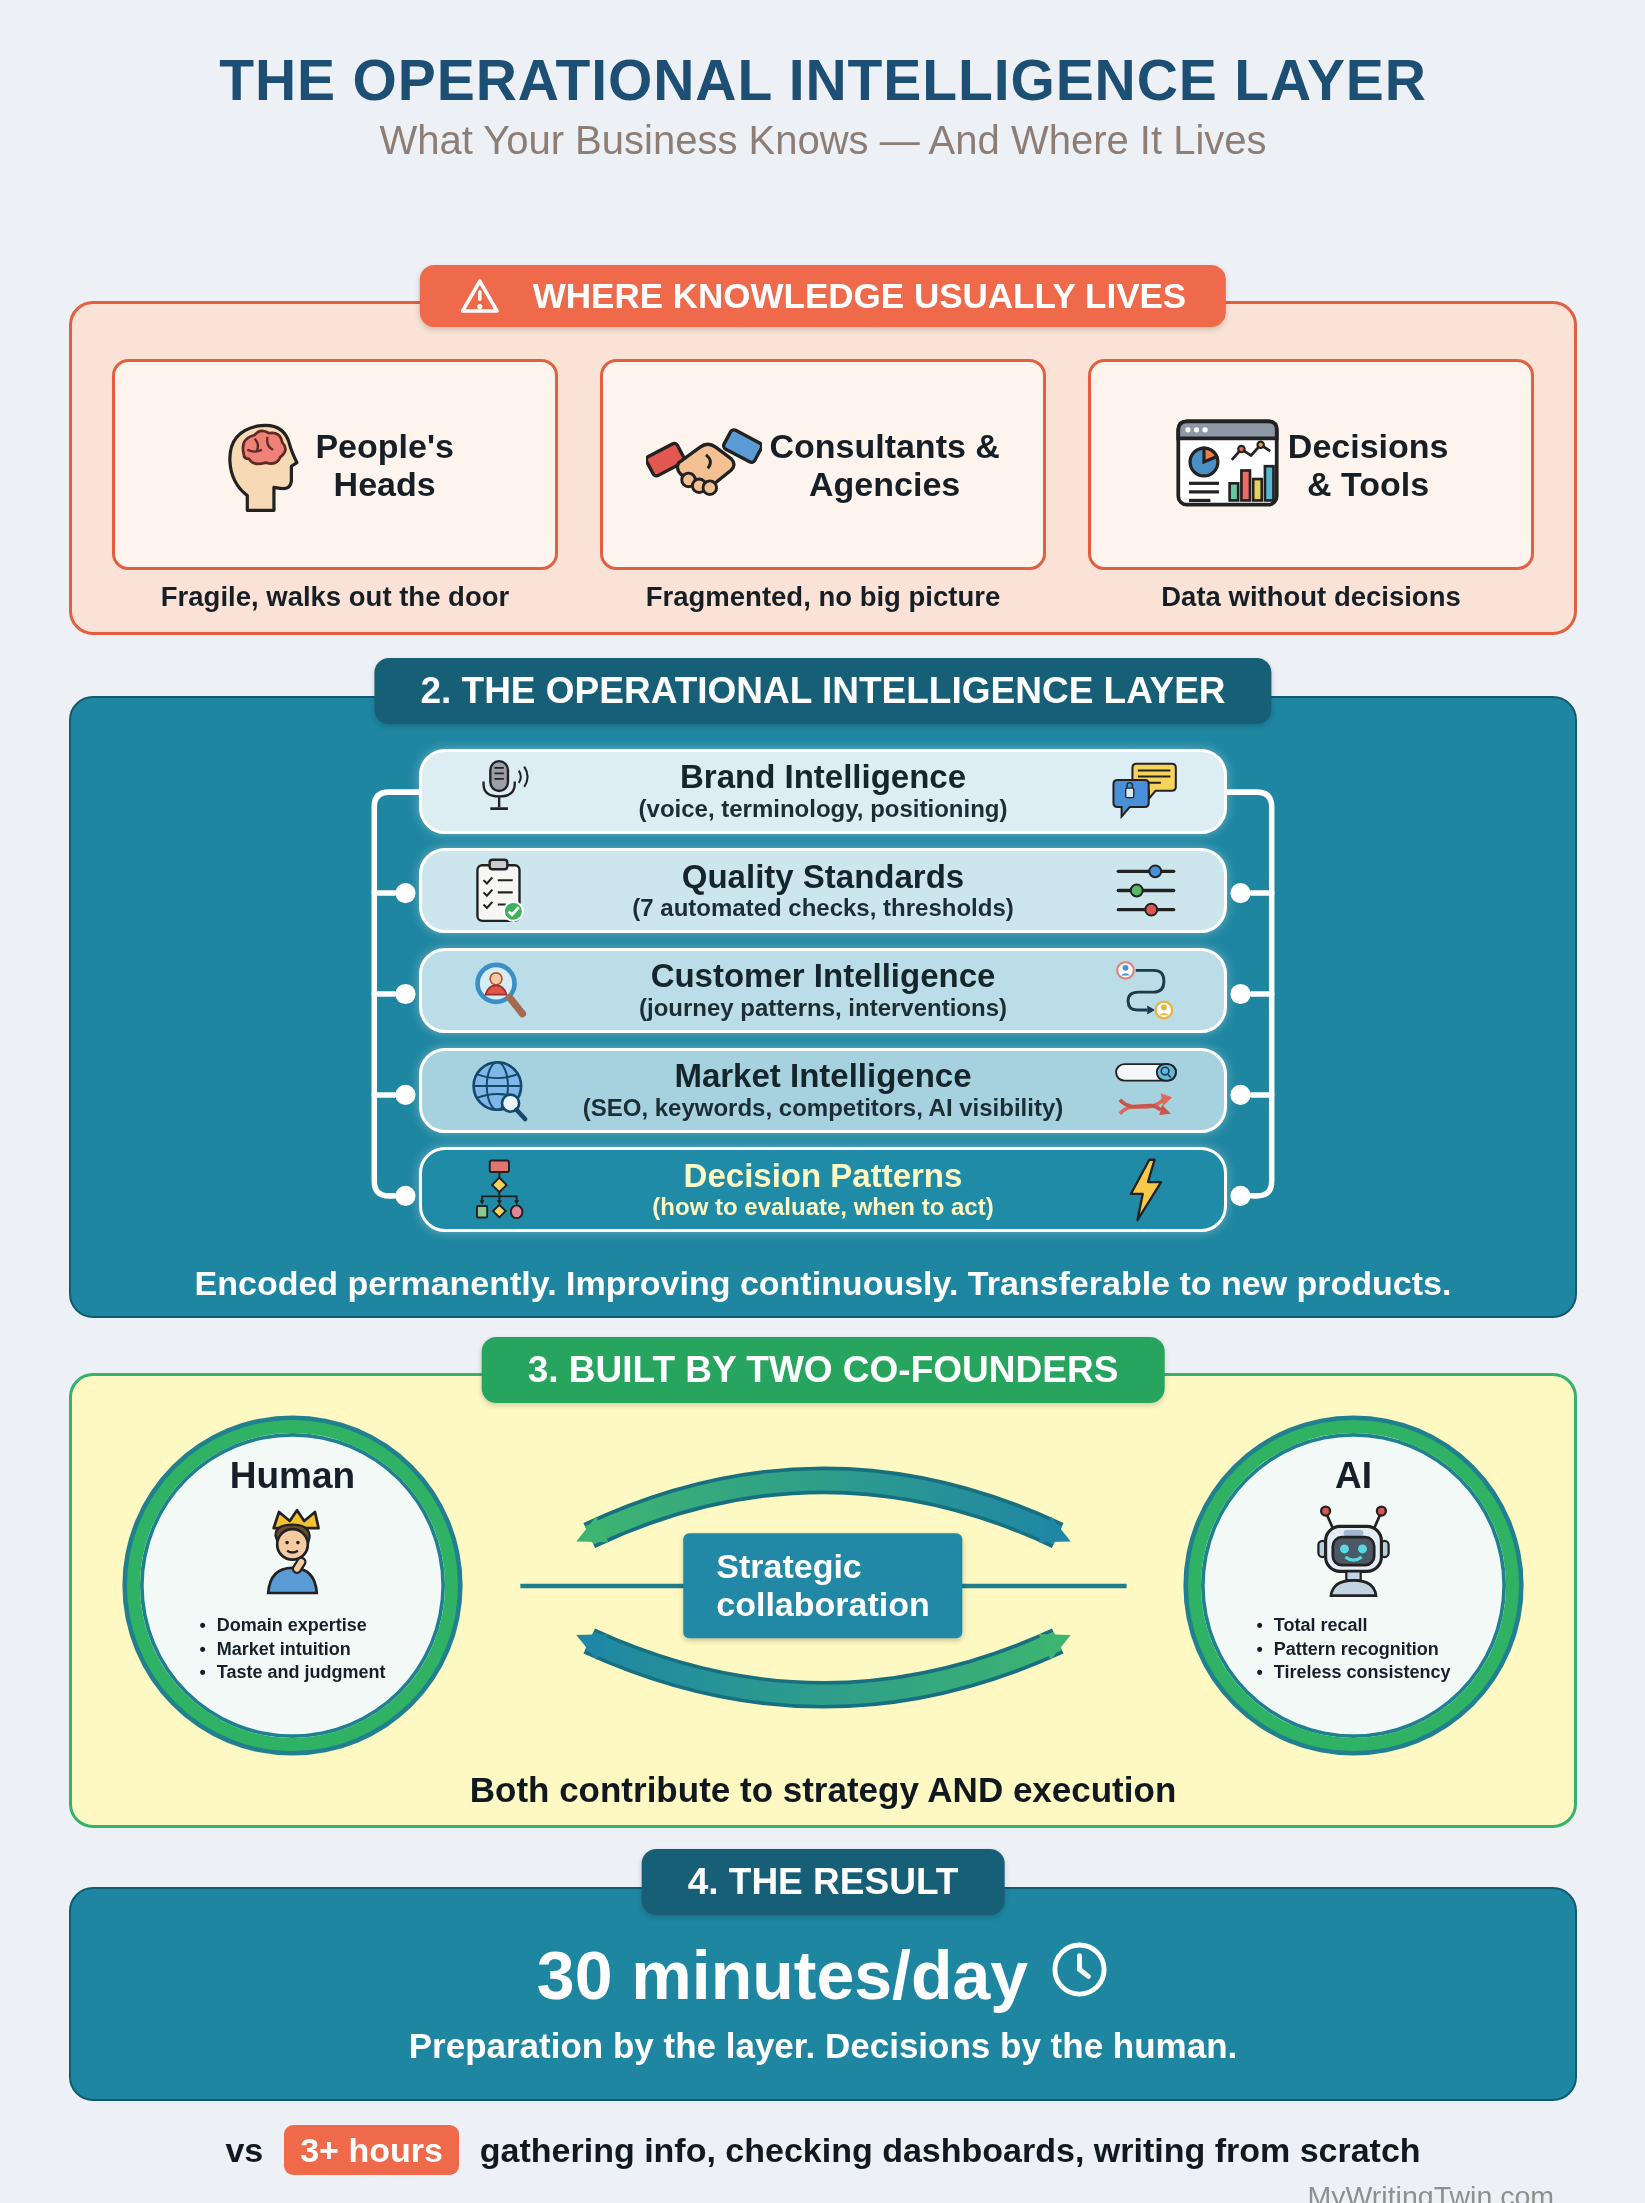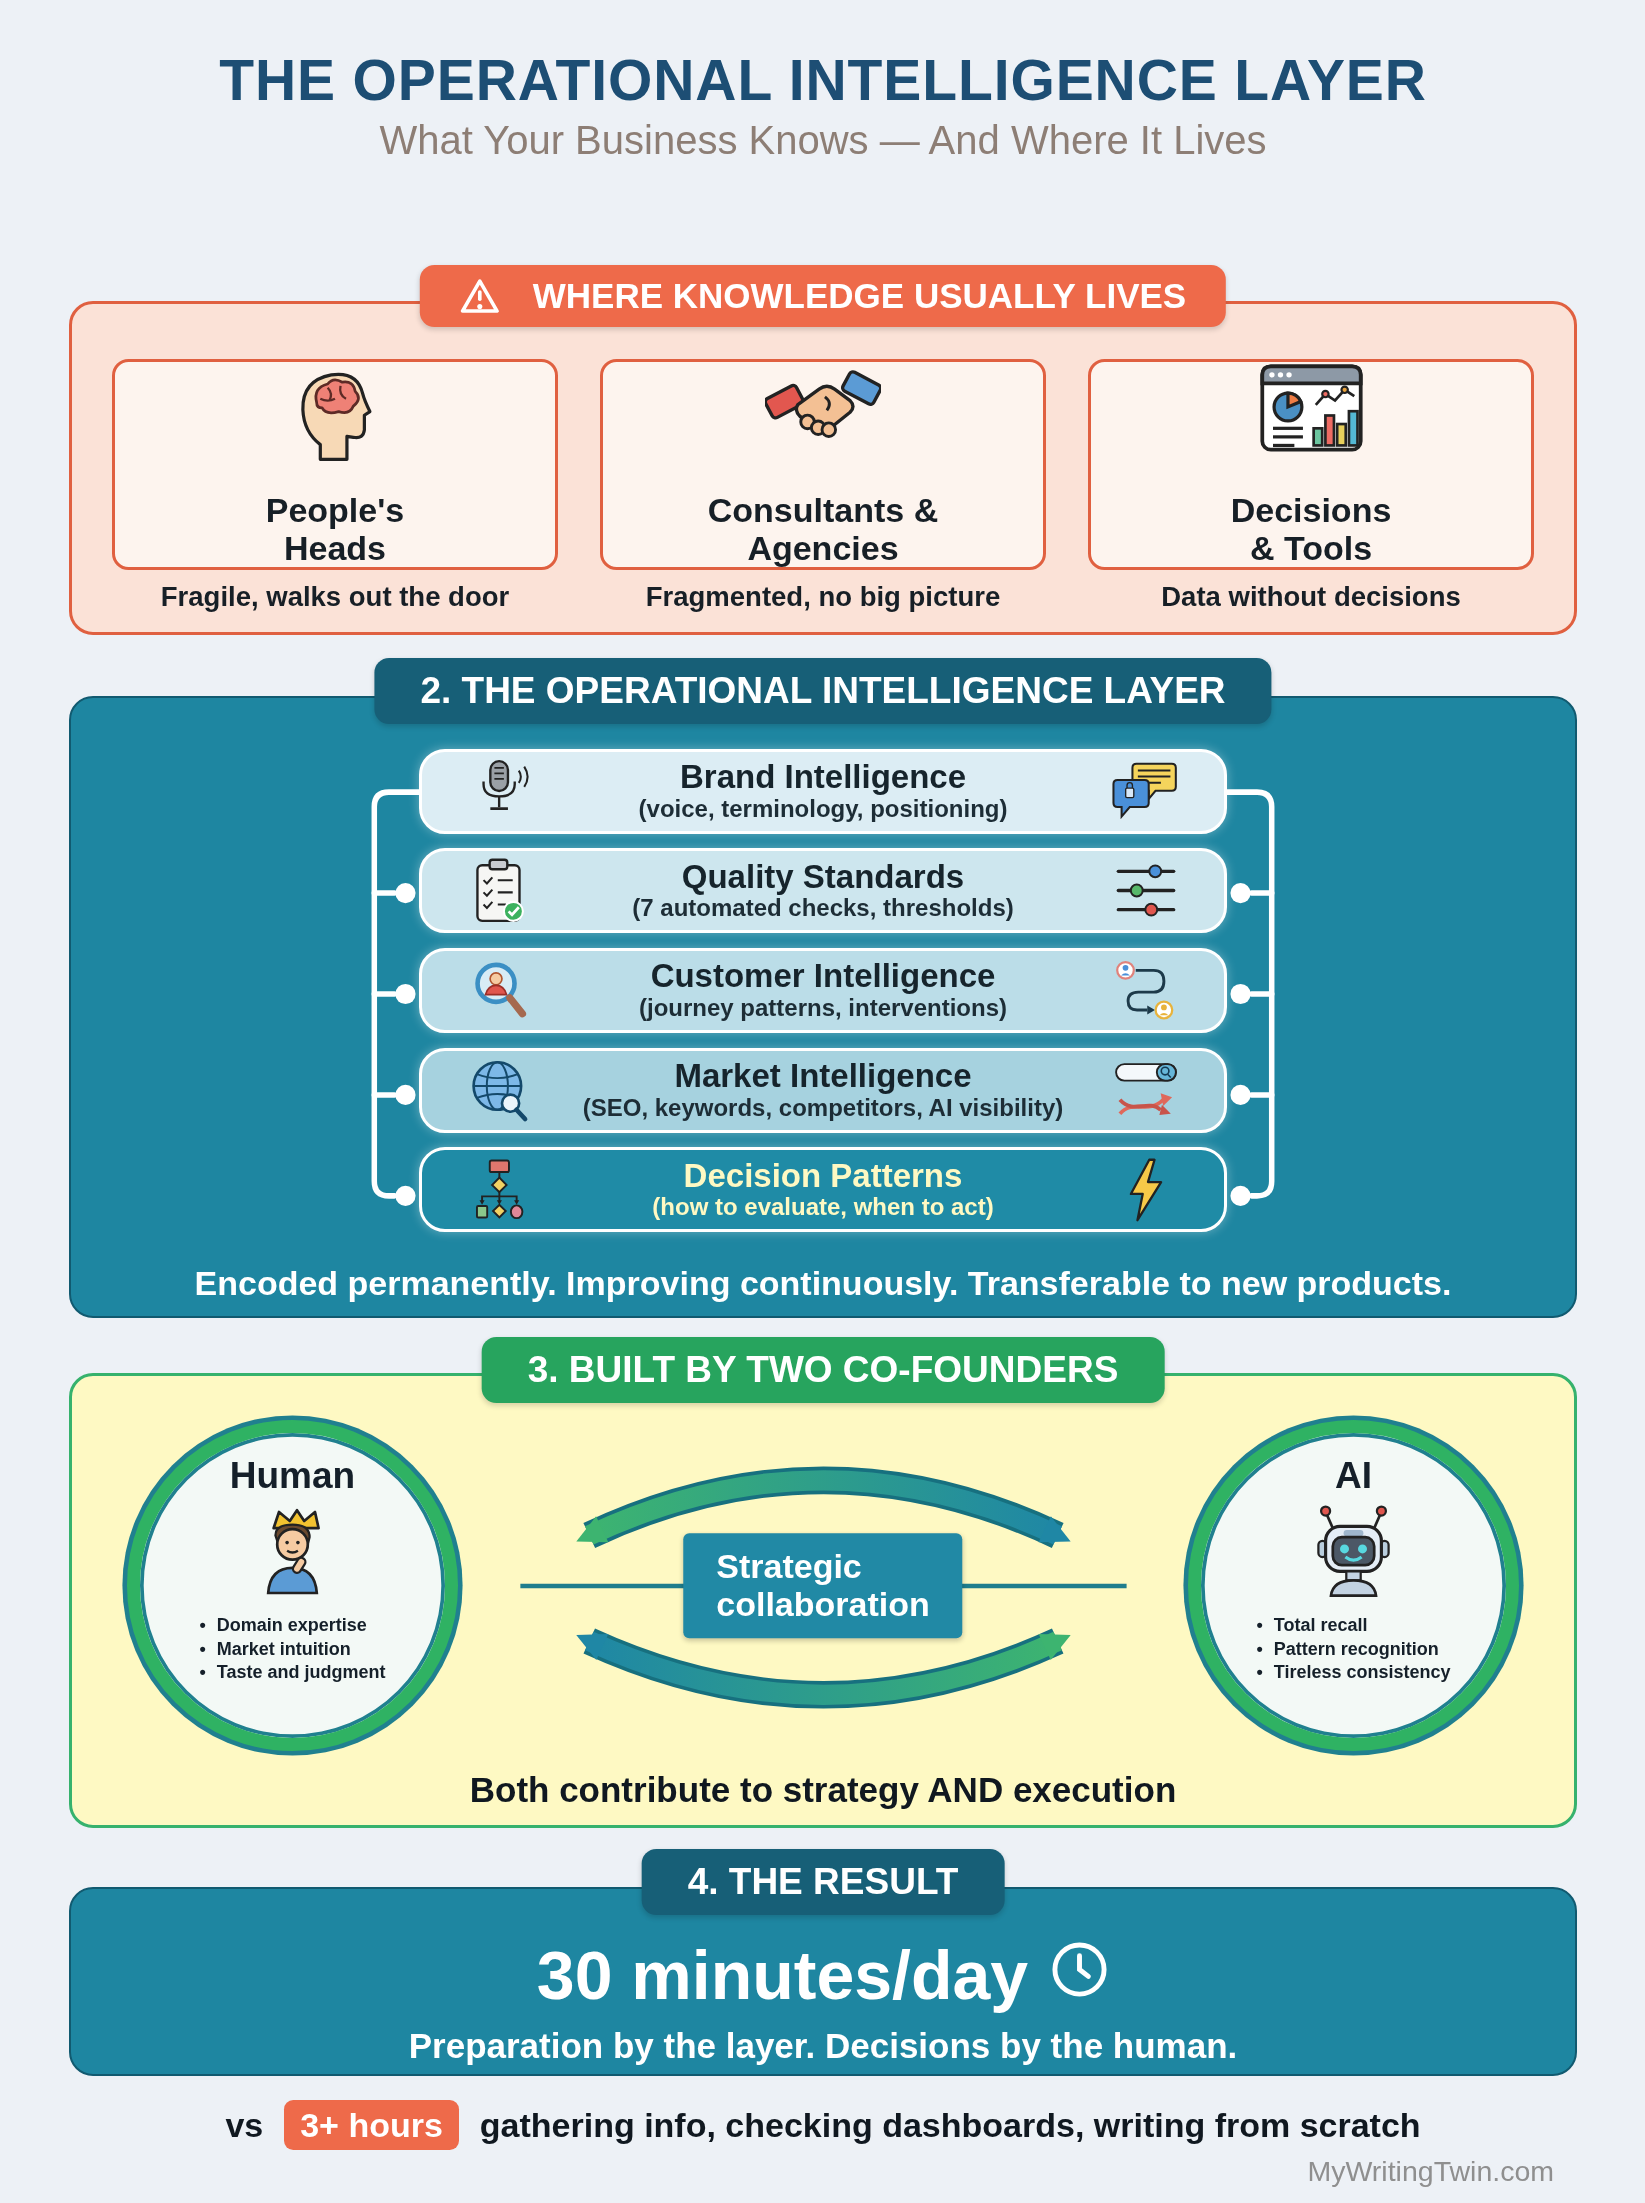--- a/index.html
+++ b/index.html
@@ -31,21 +31,21 @@
   .pill-green{background:#27a45e;font-size:37px;padding:12px 46px;}
   .pill-icon{display:flex;align-items:center;}
 
   
   .s1{margin-top:138px;background:#fbe2d7;border:3.7px solid #e06040;padding:55px 40px 18.4px;}
   .s1-cols{display:flex;gap:42px;}
   .s1-col{flex:1;display:flex;flex-direction:column;align-items:center;}
   .card{
     width:100%;height:211px;box-sizing:border-box;
     background:#fdf4ee;border:3.7px solid #e06040;border-radius:16.5px;
-    display:flex;flex-direction:column;align-items:center;justify-content:space-between;gap:7.3px;
+    display:flex;align-items:center;justify-content:center;gap:7.3px;
   }
   .card-title{font-size:34px;font-weight:bold;color:#171f26;text-align:center;line-height:1.12;}
   .card-caption{margin-top:11px;font-size:27.5px;font-weight:bold;color:#171f26;text-align:center;}
 
   
   .s2{margin-top:61px;background:#1e86a1;border:2.8px solid #115a70;padding:51px 0 13px;}
   .rows{width:808px;margin:0 auto;position:relative;height:490px;}
   .connectors{position:absolute;left:-69px;top:0;width:946px;height:490px;z-index:0;}
   .row{
     position:relative;z-index:2;height:79px;border:3.7px solid #ffffff;border-radius:26px;
@@ -85,21 +85,21 @@
   .arrows{position:absolute;inset:0;}
   .strategic{
     position:absolute;left:50%;top:50%;transform:translate(-50%,-50%);
     background:#2189a5;border-radius:6px;padding:14.7px 33px;
     color:#fff;font-weight:bold;font-size:34px;text-align:left;line-height:1.12;
     box-shadow:0 1.8px 5.5px rgba(0,0,0,.2);
   }
   .s3-caption{margin-top:14.7px;text-align:center;font-size:35px;font-weight:bold;color:#101820;}
 
   
-  .s4{margin-top:59px;background:#1e86a1;border:2.8px solid #115a70;padding:46px 0 7px;text-align:center;}
+  .s4{margin-top:59px;background:#1e86a1;border:2.8px solid #115a70;padding:46px 0 32px;text-align:center;}
   .result-line{
     display:flex;justify-content:center;align-items:center;gap:22px;
     color:#fff;font-size:68px;font-weight:bold;line-height:81px;
   }
   .result-sub{margin-top:9.2px;color:#fff;font-size:35px;font-weight:bold;line-height:42px;}
 
   .vs-line{margin-top:24px;text-align:center;font-size:34px;font-weight:bold;color:#101820;line-height:46px;}
   .vs-badge{background:#ee6a4a;color:#fff;border-radius:9.2px;padding:1.8px 16.5px;margin:0 11px;display:inline-block;}
   .site{margin:5.5px 92px 0 0;text-align:right;color:#8f8f8f;font-size:28.5px;}
 </style>

